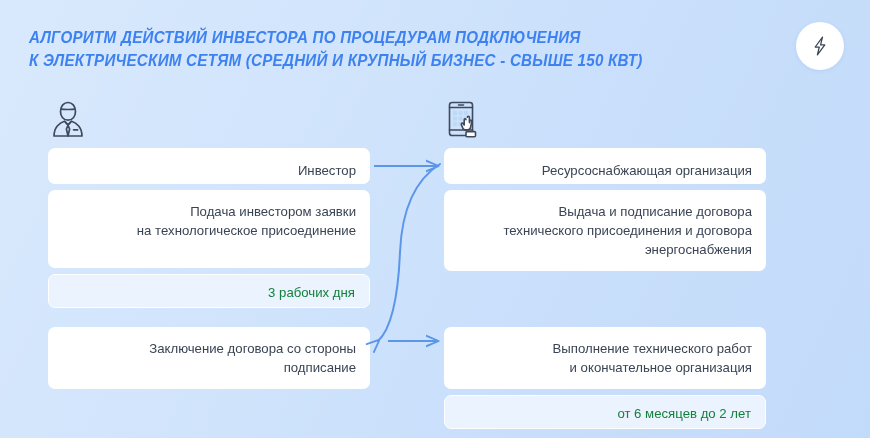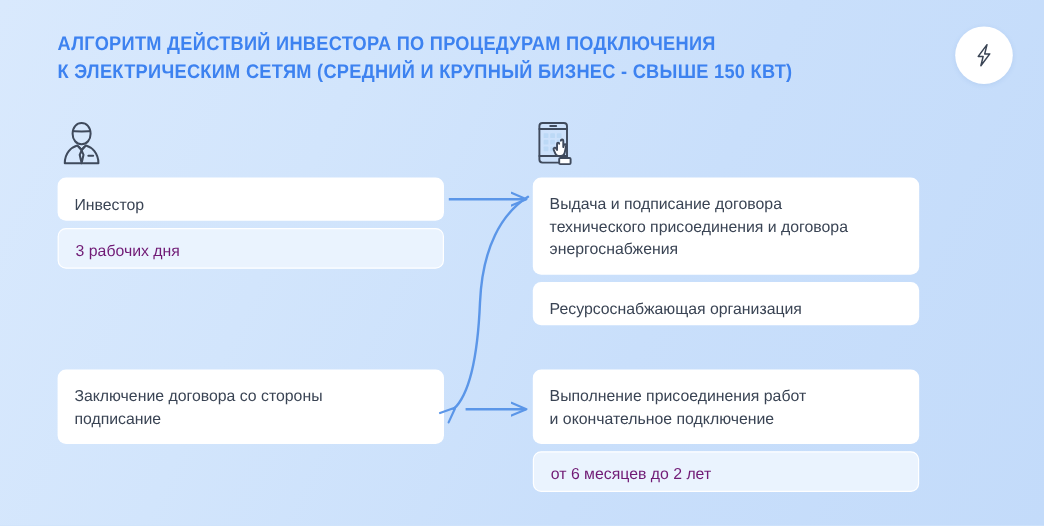--- a/index.html
+++ b/index.html
@@ -19,23 +19,24 @@
     position: relative;
     width: 870px;
     height: 438px;
     background: linear-gradient(115deg, #d9e9fd 0%, #d2e5fc 30%, #c9dffb 62%, #c3dbfa 100%);
     overflow: hidden;
   }
 
   
   .header {
     position: absolute;
-    left: 48px;
+    left: 29px;
     top: 26px;
     width: 700px;
+    font-style: italic;
   }
   .title-line {
     font-family: "Liberation Sans Narrow", "Liberation Sans", sans-serif;
     font-weight: bold;
     font-size: 16.5px;
     line-height: 23px;
     letter-spacing: 0.25px;
     color: #3d82f0;
     text-transform: uppercase;
     transform: scaleX(0.92);
@@ -71,44 +72,45 @@
     left: 438px;
     top: 95px;
     width: 48px;
     height: 48px;
   }
 
   
   .col {
     position: absolute;
     width: 322px;
+    text-align: right;
   }
   .col-left  { left: 48px;  }
   .col-right { left: 444px; }
 
   .col-top    { top: 148px; }
-  .col-bottom { top: 308px; }
+  .col-bottom { top: 327px; }
 
   .card {
     box-sizing: border-box;
     border-radius: 7px;
     margin-bottom: 6px;
     padding: 12px 14px;
     font-size: 13.2px;
     line-height: 19px;
     color: #3a4454;
     background: #ffffff;
   }
   .card.title-card {
     padding: 13px 14px 12px 14px;
   }
   .card.term {
     background: #eaf3fe;
     border: 1px solid #ffffff;
-    color: #701a75;
+    color: #15803d;
   }
   .card .ln { display: block; white-space: nowrap; }
 
   
   .h-title { height: 36px; padding-top: 10px; }
   .h-body3 { min-height: 78px; }
   .h-term  { height: 34px; padding-top: 8px; }
   .h-bot-l { min-height: 52px; }
   .h-bot-r { min-height: 52px; }
 
@@ -177,47 +179,51 @@
                  L26.2 30.0 L26.2 24.8 C26.2 23.6 28.0 23.6 28.0 24.8" fill="#ffffff"></path>
         <rect x="28.0" y="36.6" width="9.5" height="5.2" rx="1.0" fill="#ffffff"></rect>
       </g>
     </svg>
   </div>
 
   <div class="col col-left col-top">
     <div class="card title-card h-title">
       <span>Инвестор</span>
     </div>
+    <div class="card h-body3">
+      <span class="ln">Подача инвестором заявки</span>
+      <span class="ln">на технологическое присоединение</span>
+    </div>
     <div class="card term h-term">
       <span>3 рабочих дня</span>
     </div>
   </div>
 
   <div class="col col-left col-bottom">
     <div class="card h-bot-l">
       <span class="ln">Заключение договора со стороны</span>
       <span class="ln">подписание</span>
     </div>
   </div>
 
   <div class="col col-right col-top">
+    <div class="card title-card h-title">
+      <span>Ресурсоснабжающая организация</span>
+    </div>
     <div class="card h-body3">
       <span class="ln">Выдача и подписание договора</span>
       <span class="ln">технического присоединения и договора</span>
       <span class="ln">энергоснабжения</span>
     </div>
-    <div class="card title-card h-title">
-      <span>Ресурсоснабжающая организация</span>
-    </div>
   </div>
 
   <div class="col col-right col-bottom">
     <div class="card h-bot-r">
-      <span class="ln">Выполнение присоединения работ</span>
-      <span class="ln">и окончательное подключение</span>
+      <span class="ln">Выполнение технического работ</span>
+      <span class="ln">и окончательное организация</span>
     </div>
     <div class="card term h-term">
       <span>от 6 месяцев до 2 лет</span>
     </div>
   </div>
 
   <svg class="connectors" viewBox="0 0 870 438">
     <defs>
       <marker id="arrowR" viewBox="0 0 10 10" refX="8.5" refY="5" markerWidth="7" markerHeight="7" orient="auto-start-reverse">
         <path d="M 0 1.2 L 9 5 L 0 8.8" fill="none" stroke="#5b96e8" stroke-width="1.3" stroke-linecap="round" stroke-linejoin="round"></path>

